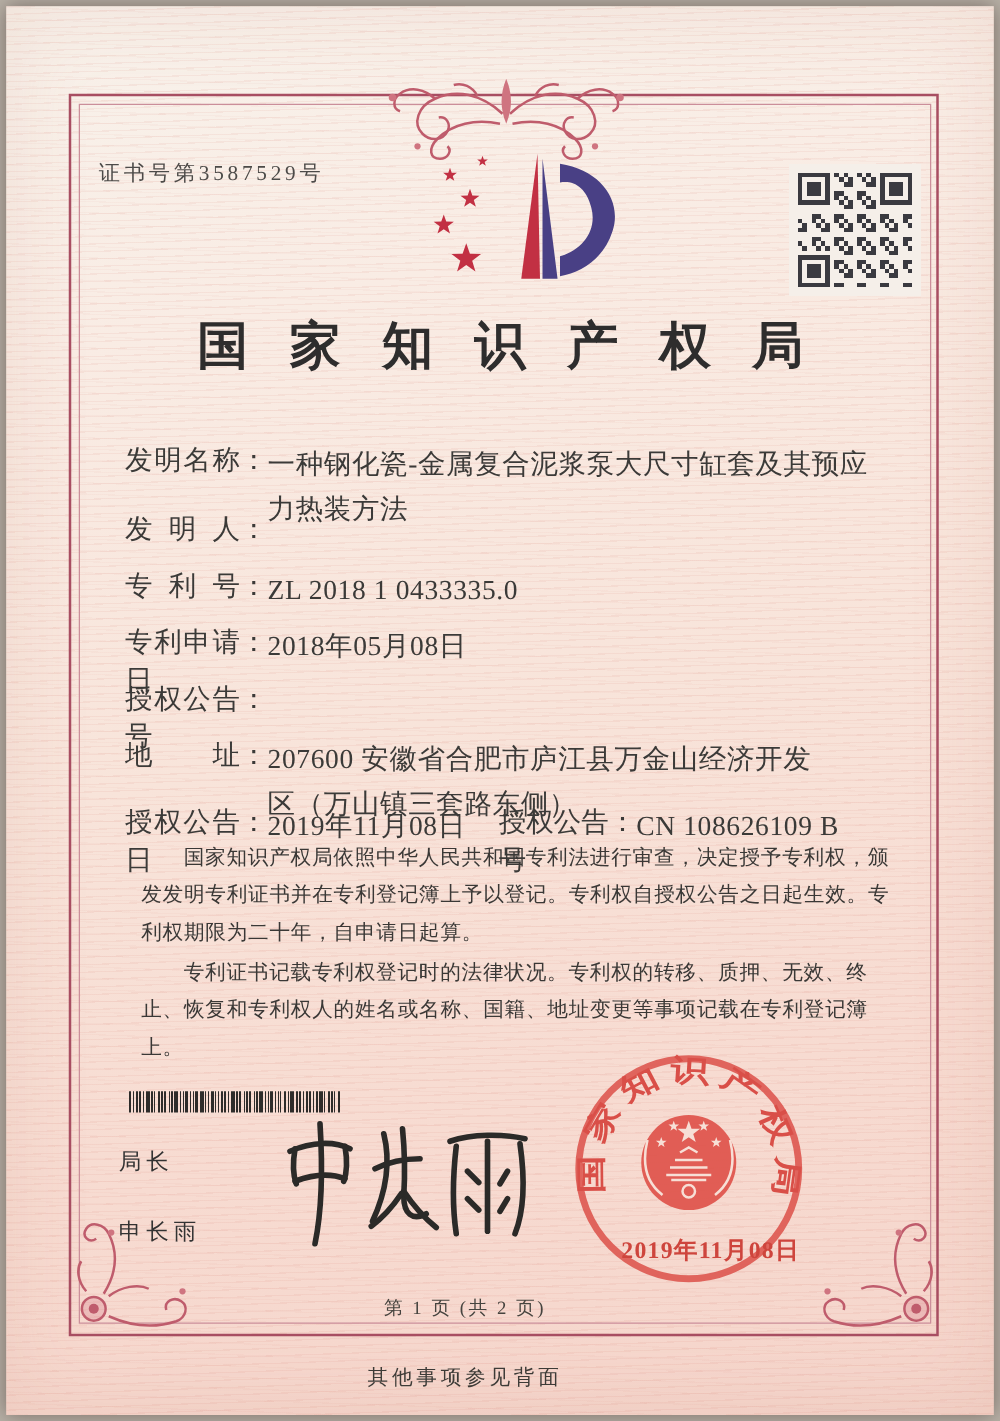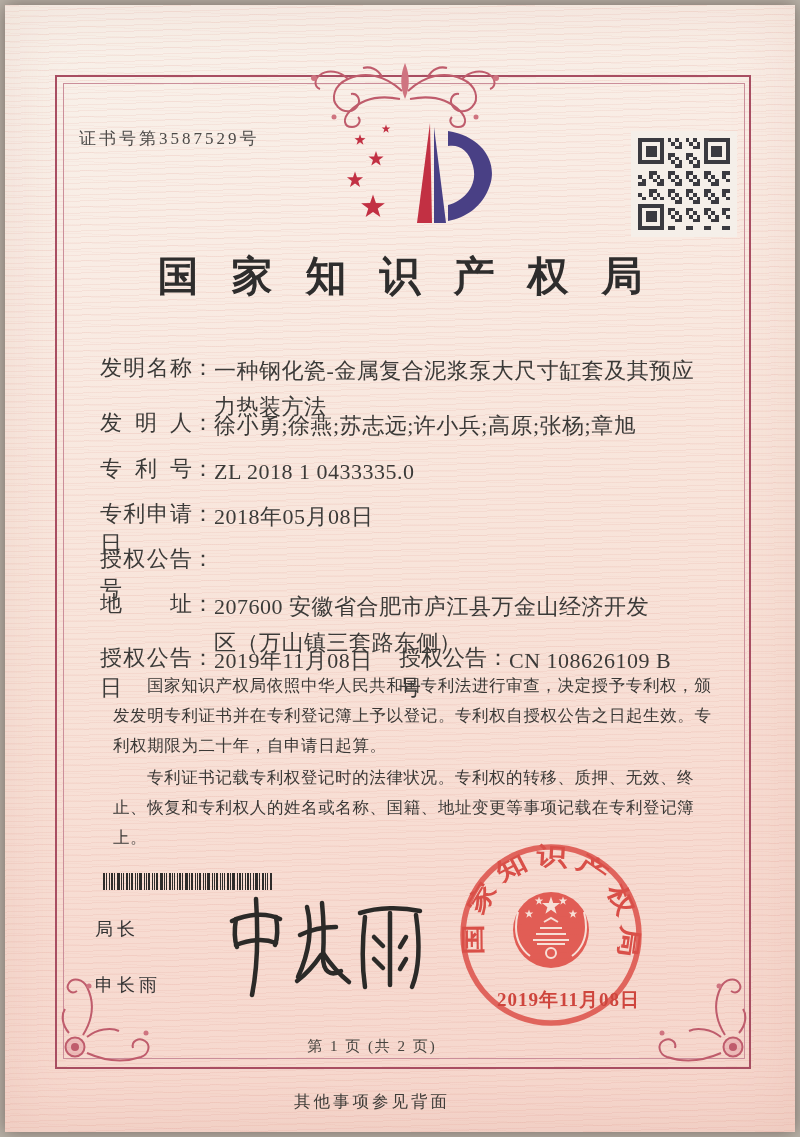--- a/index.html
+++ b/index.html
@@ -267,21 +267,20 @@
   <div class="title">国家知识产权局</div>
 
   <div class="frow" style="top:348px">
     <span class="flabel">发明名称</span>
       <span class="fcolon">：</span>
     <span class="fvalue">一种钢化瓷-金属复合泥浆泵大尺寸缸套及其预应力热装方法</span>
   </div>
   <div class="frow" style="top:403px">
     <span class="flabel">发明人</span>
       <span class="fcolon">：</span>
-    <span class="fvalue">徐小勇;徐燕;苏志远;许小兵;高原;张杨;章旭</span>
   </div>
   <div class="frow" style="top:449px">
     <span class="flabel">专利号</span>
       <span class="fcolon">：</span>
     <span class="fvalue">ZL 2018 1 0433335.0</span>
   </div>
   <div class="frow" style="top:494px">
     <span class="flabel">专利申请日</span>
       <span class="fcolon">：</span>
     <span class="fvalue">2018年05月08日</span>

